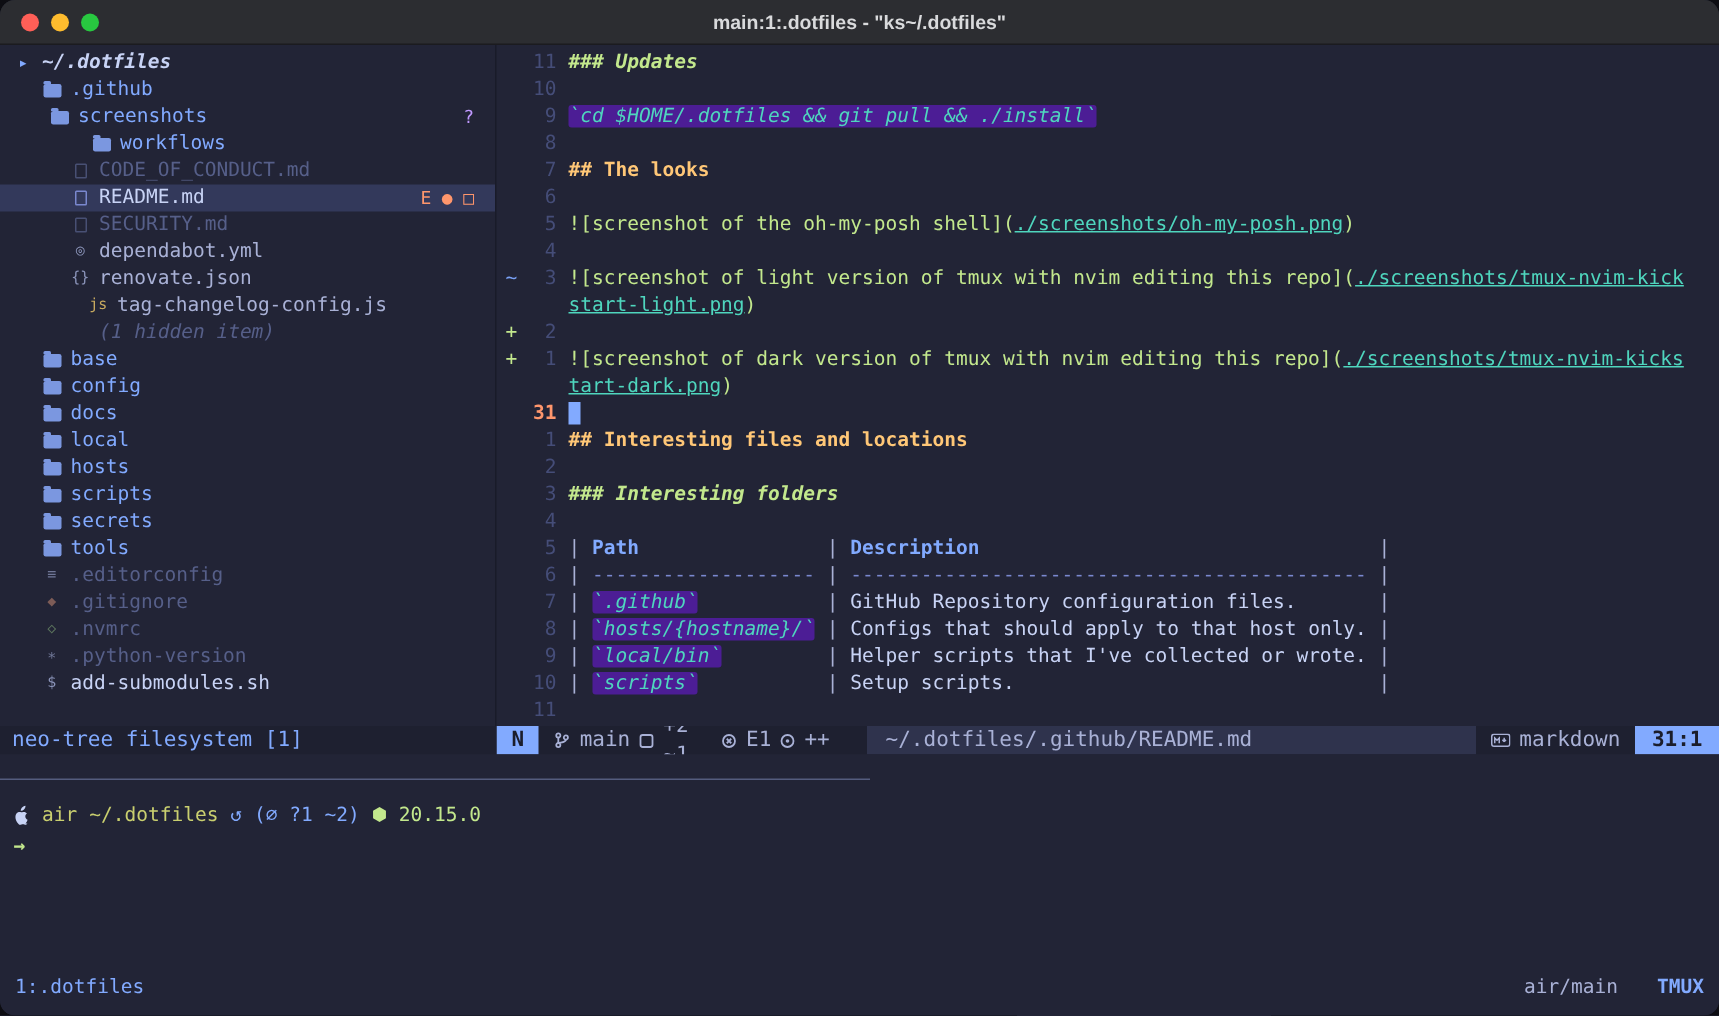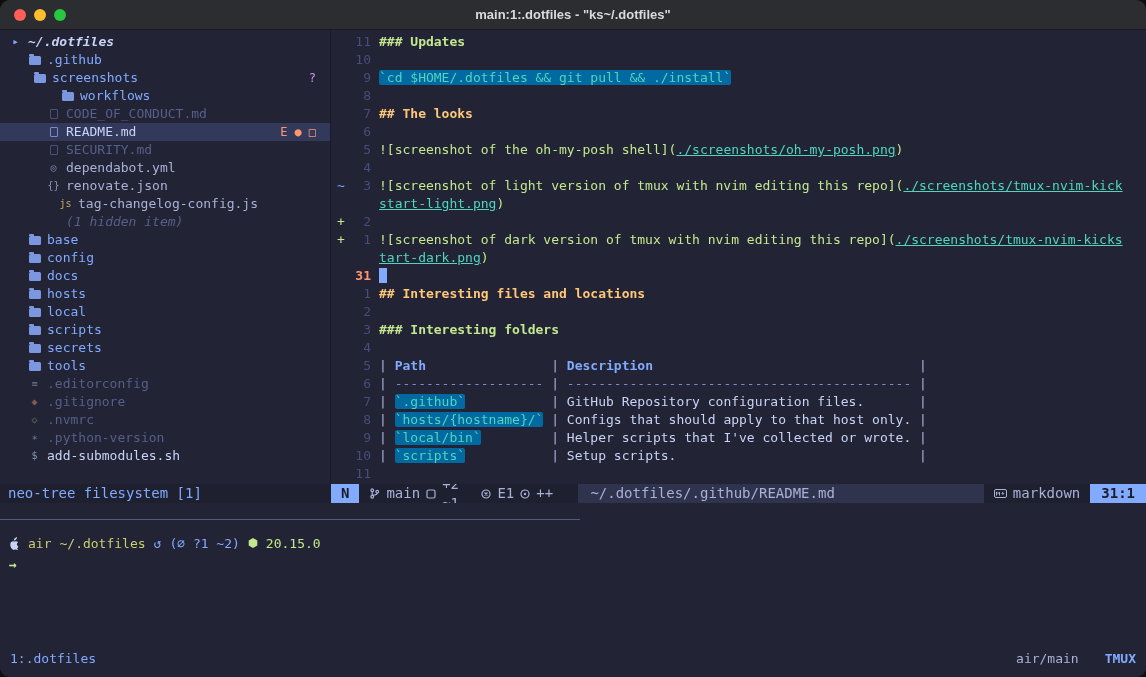--- a/index.html
+++ b/index.html
@@ -43,23 +43,23 @@
   .b-purple { color:#c099ff; }
 
   
   .e-row { height:18px; display:flex; line-height:18px; }
   .e-sign { width:16px; padding-left:6px; flex:none; }
   .sign-add { color:#c3e88d; }
   .sign-change { color:#7aa2f7; }
   .e-num { width:24px; text-align:right; color:#454d78; flex:none; }
   .e-num-cur { color:#ff966c; font-weight:bold; }
   .e-text { white-space:pre; margin-left:8px; }
-  .s-g { color:#c3e88d; font-weight:bold; }
+  .s-g { color:#c3e88d; font-weight:bold;font-style:italic; }
   .s-y { color:#ffc777; font-weight:bold; }
-  .s-c { color:#4fd6be; background:#0369a1; border-radius:2px; }
+  .s-c { color:#4fd6be; background:#4c1d95; border-radius:2px;font-style:italic; }
   .s-i { color:#c3e88d; }
   .s-u { color:#4fd6be; text-decoration:underline; }
   .s-t { color:#c8d3f5; }
   .s-p { color:#a9b1d6; }
   .s-th { color:#82aaff; font-weight:bold; }
   .s-d { color:#7a88cf; }
   .s-cur { background:#82aaff; color:#1e2030; }
 
   
   .statusline { position:absolute; top:484px; left:0; right:0; height:19px; background:#1e2030; display:flex; font-size:14px; line-height:19px; }
@@ -113,22 +113,22 @@
           <div class="t-row row-ignored" style="padding-left: 46px;"><span class="icon"><span class="i-doc"></span></span><span class="t-label">CODE_OF_CONDUCT.md</span></div>
           <div class="t-row row-file selected" style="padding-left: 46px;"><span class="icon"><span class="i-doc"></span></span><span class="t-label">README.md</span><span class="t-badges"><span class="b-orange">E</span><span class="b-orange">●</span><span class="b-orange">□</span></span></div>
           <div class="t-row row-ignored" style="padding-left: 46px;"><span class="icon"><span class="i-doc"></span></span><span class="t-label">SECURITY.md</span></div>
           <div class="t-row row-file2" style="padding-left: 46px;"><span class="icon i-txt">◎</span><span class="t-label">dependabot.yml</span></div>
           <div class="t-row row-file2" style="padding-left: 46px;"><span class="icon i-txt">{}</span><span class="t-label">renovate.json</span></div>
           <div class="t-row row-file2" style="padding-left: 46px;"><span class="icon i-txt" style="color: rgb(199, 169, 95); margin-left: 12px;">js</span><span class="t-label">tag-changelog-config.js</span></div>
           <div class="t-row row-hidden" style="padding-left: 46px;"><span class="icon"></span><span class="t-label">(1 hidden item)</span></div>
           <div class="t-row row-dir" style="padding-left: 27px;"><span class="icon"><span class="i-folder"></span></span><span class="t-label">base</span></div>
           <div class="t-row row-dir" style="padding-left: 27px;"><span class="icon"><span class="i-folder"></span></span><span class="t-label">config</span></div>
           <div class="t-row row-dir" style="padding-left: 27px;"><span class="icon"><span class="i-folder"></span></span><span class="t-label">docs</span></div>
+          <div class="t-row row-dir" style="padding-left: 27px;"><span class="icon"><span class="i-folder"></span></span><span class="t-label">local</span></div>
           <div class="t-row row-dir" style="padding-left: 27px;"><span class="icon"><span class="i-folder"></span></span><span class="t-label">hosts</span></div>
-          <div class="t-row row-dir" style="padding-left: 27px;"><span class="icon"><span class="i-folder"></span></span><span class="t-label">local</span></div>
           <div class="t-row row-dir" style="padding-left: 27px;"><span class="icon"><span class="i-folder"></span></span><span class="t-label">scripts</span></div>
           <div class="t-row row-dir" style="padding-left: 27px;"><span class="icon"><span class="i-folder"></span></span><span class="t-label">secrets</span></div>
           <div class="t-row row-dir" style="padding-left: 27px;"><span class="icon"><span class="i-folder"></span></span><span class="t-label">tools</span></div>
           <div class="t-row row-ignored" style="padding-left: 27px;"><span class="icon i-txt">≡</span><span class="t-label">.editorconfig</span></div>
           <div class="t-row row-ignored" style="padding-left: 27px;"><span class="icon i-txt" style="color: rgb(156, 111, 98);">◆</span><span class="t-label">.gitignore</span></div>
           <div class="t-row row-ignored" style="padding-left: 27px;"><span class="icon i-txt" style="color: rgb(111, 143, 106);">◇</span><span class="t-label">.nvmrc</span></div>
           <div class="t-row row-ignored" style="padding-left: 27px;"><span class="icon i-txt">∗</span><span class="t-label">.python-version</span></div>
           <div class="t-row row-file" style="padding-left: 27px;"><span class="icon i-txt">$</span><span class="t-label">add-submodules.sh</span></div>
         </div>
     </div>

